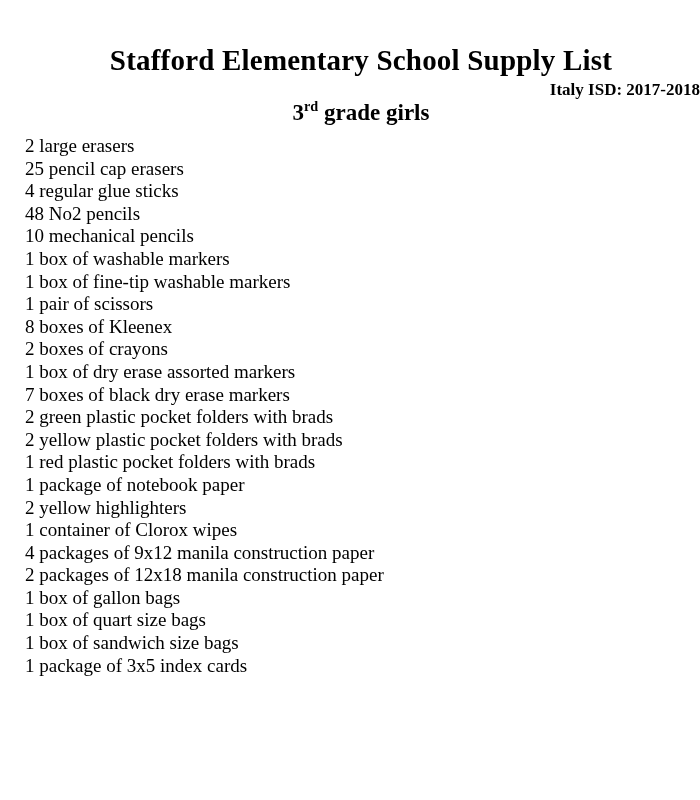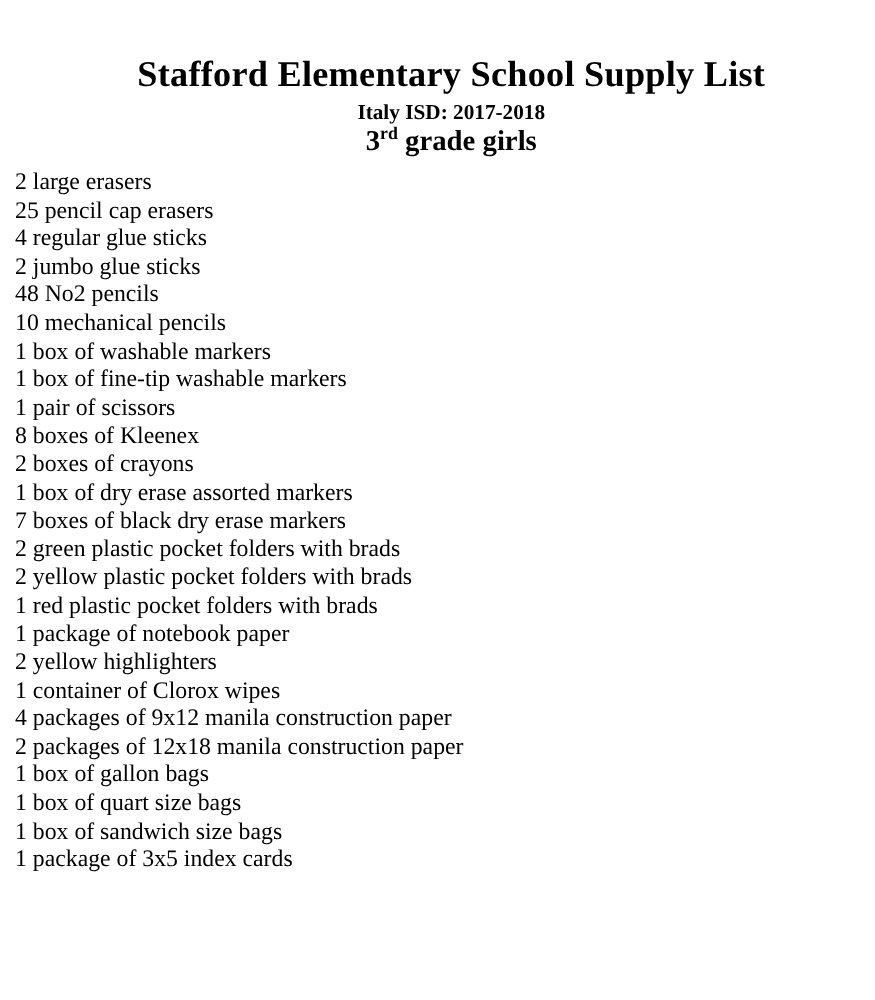--- a/index.html
+++ b/index.html
@@ -29,34 +29,35 @@
     font-size: 29px;
     font-weight: bold;
     line-height: 31px;
     letter-spacing: 0.2px;
   }
   .doc-subtitle {
     margin: 2px 0 0 0;
     font-size: 17px;
     font-weight: bold;
     line-height: 23px;
+    text-align: right;
   }
   .doc-grade {
     margin: 0;
     font-size: 23px;
     font-weight: bold;
     line-height: 23px;
   }
   .doc-grade sup {
     font-size: 62%;
     line-height: 0;
   }
   .supply-list {
     margin-top: 11px;
-    padding-left: 12px;
+    padding-left: 25px;
     font-size: 19px;
     line-height: 22.6px;
   }
   .supply-item {
     white-space: pre;
   }
 </style>
 </head>
 <body>
 
@@ -65,21 +66,20 @@
     <h1 class="doc-title">Stafford Elementary School Supply List</h1>
     <div class="doc-subtitle">Italy ISD: 2017-2018</div>
     <div class="doc-grade"><span>3</span><sup>rd</sup><span> grade girls</span></div>
   </div>
 
   <div class="supply-list">
 
   <div class="supply-item">2 large erasers</div>
       <div class="supply-item">25 pencil cap erasers</div>
       <div class="supply-item">4 regular glue sticks</div>
-      <div class="supply-item">2 jumbo glue sticks</div>
       <div class="supply-item">48 No2 pencils</div>
       <div class="supply-item">10 mechanical pencils</div>
       <div class="supply-item">1 box of washable markers</div>
       <div class="supply-item">1 box of fine-tip washable markers</div>
       <div class="supply-item">1 pair of scissors</div>
       <div class="supply-item">8 boxes of Kleenex</div>
       <div class="supply-item">2 boxes of crayons</div>
       <div class="supply-item">1 box of dry erase assorted markers</div>
       <div class="supply-item">7 boxes of black dry erase markers</div>
       <div class="supply-item">2 green plastic pocket folders with brads</div>

